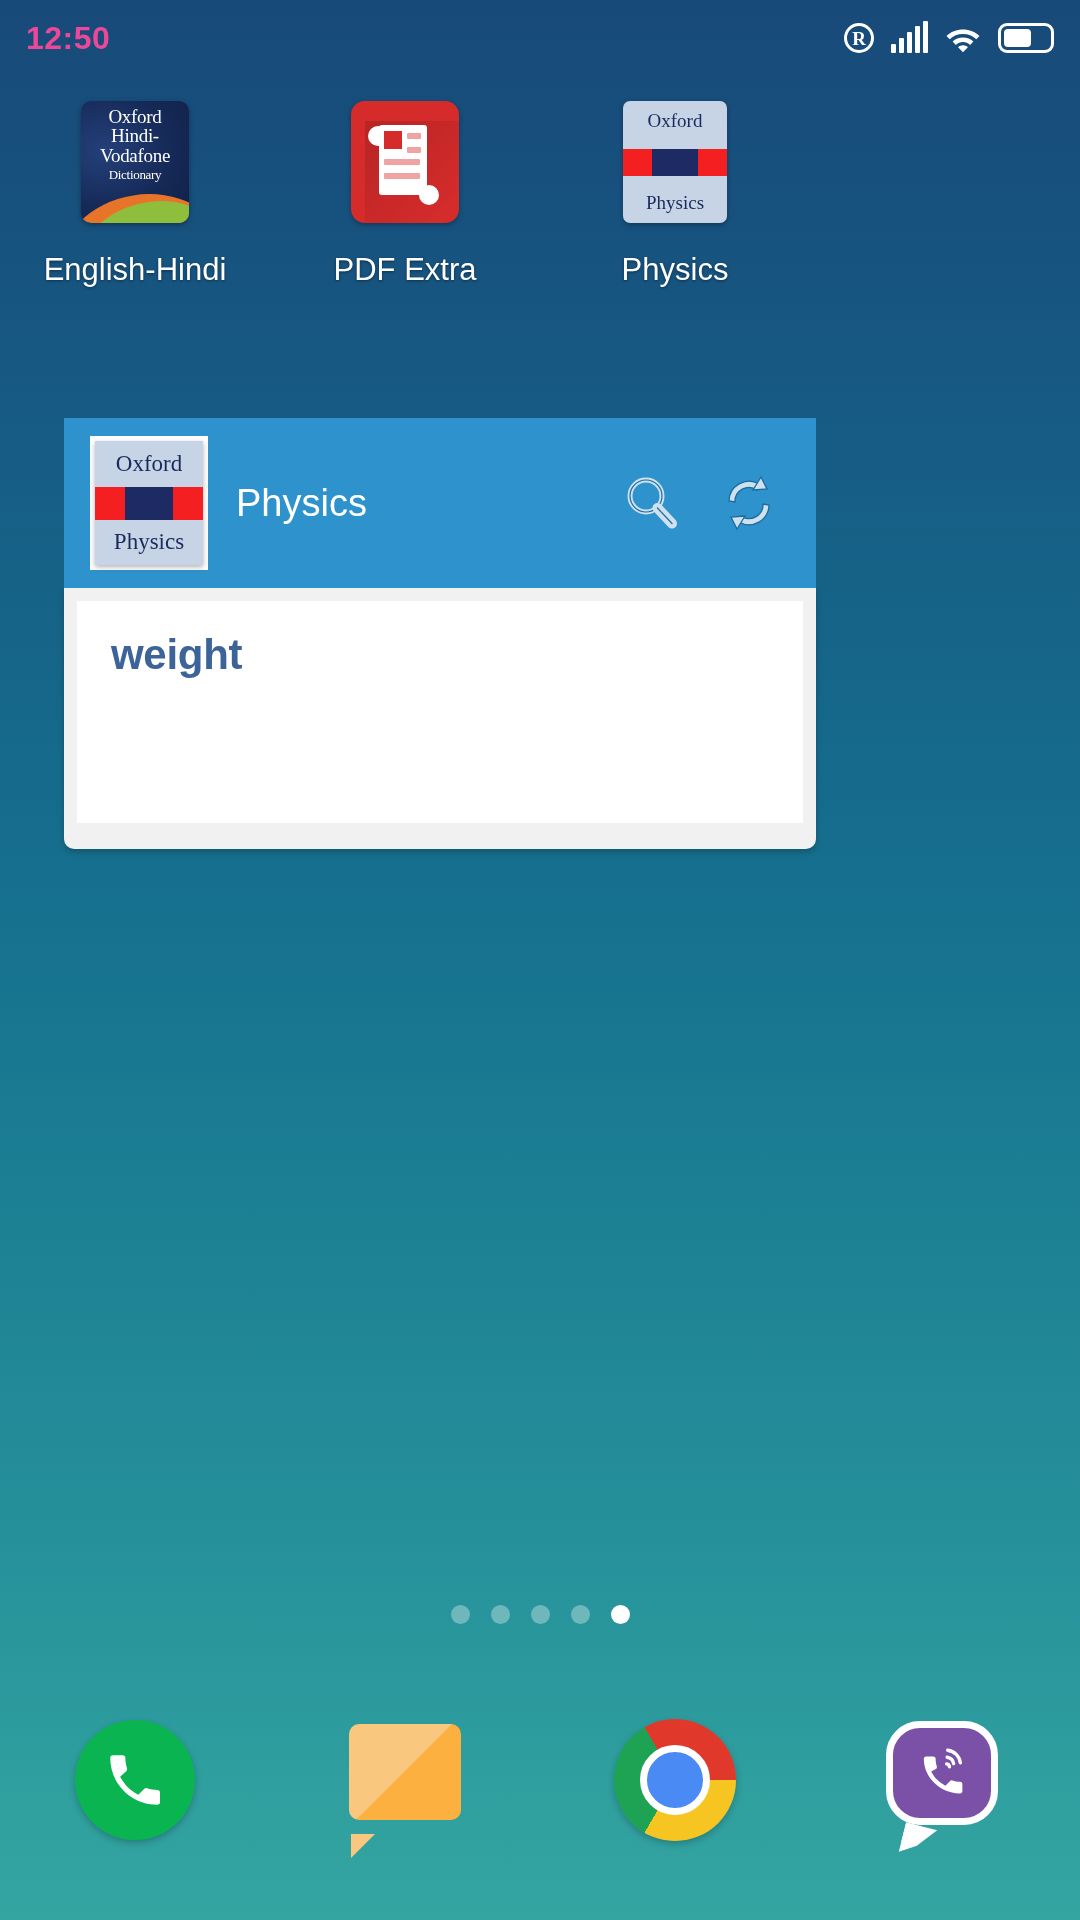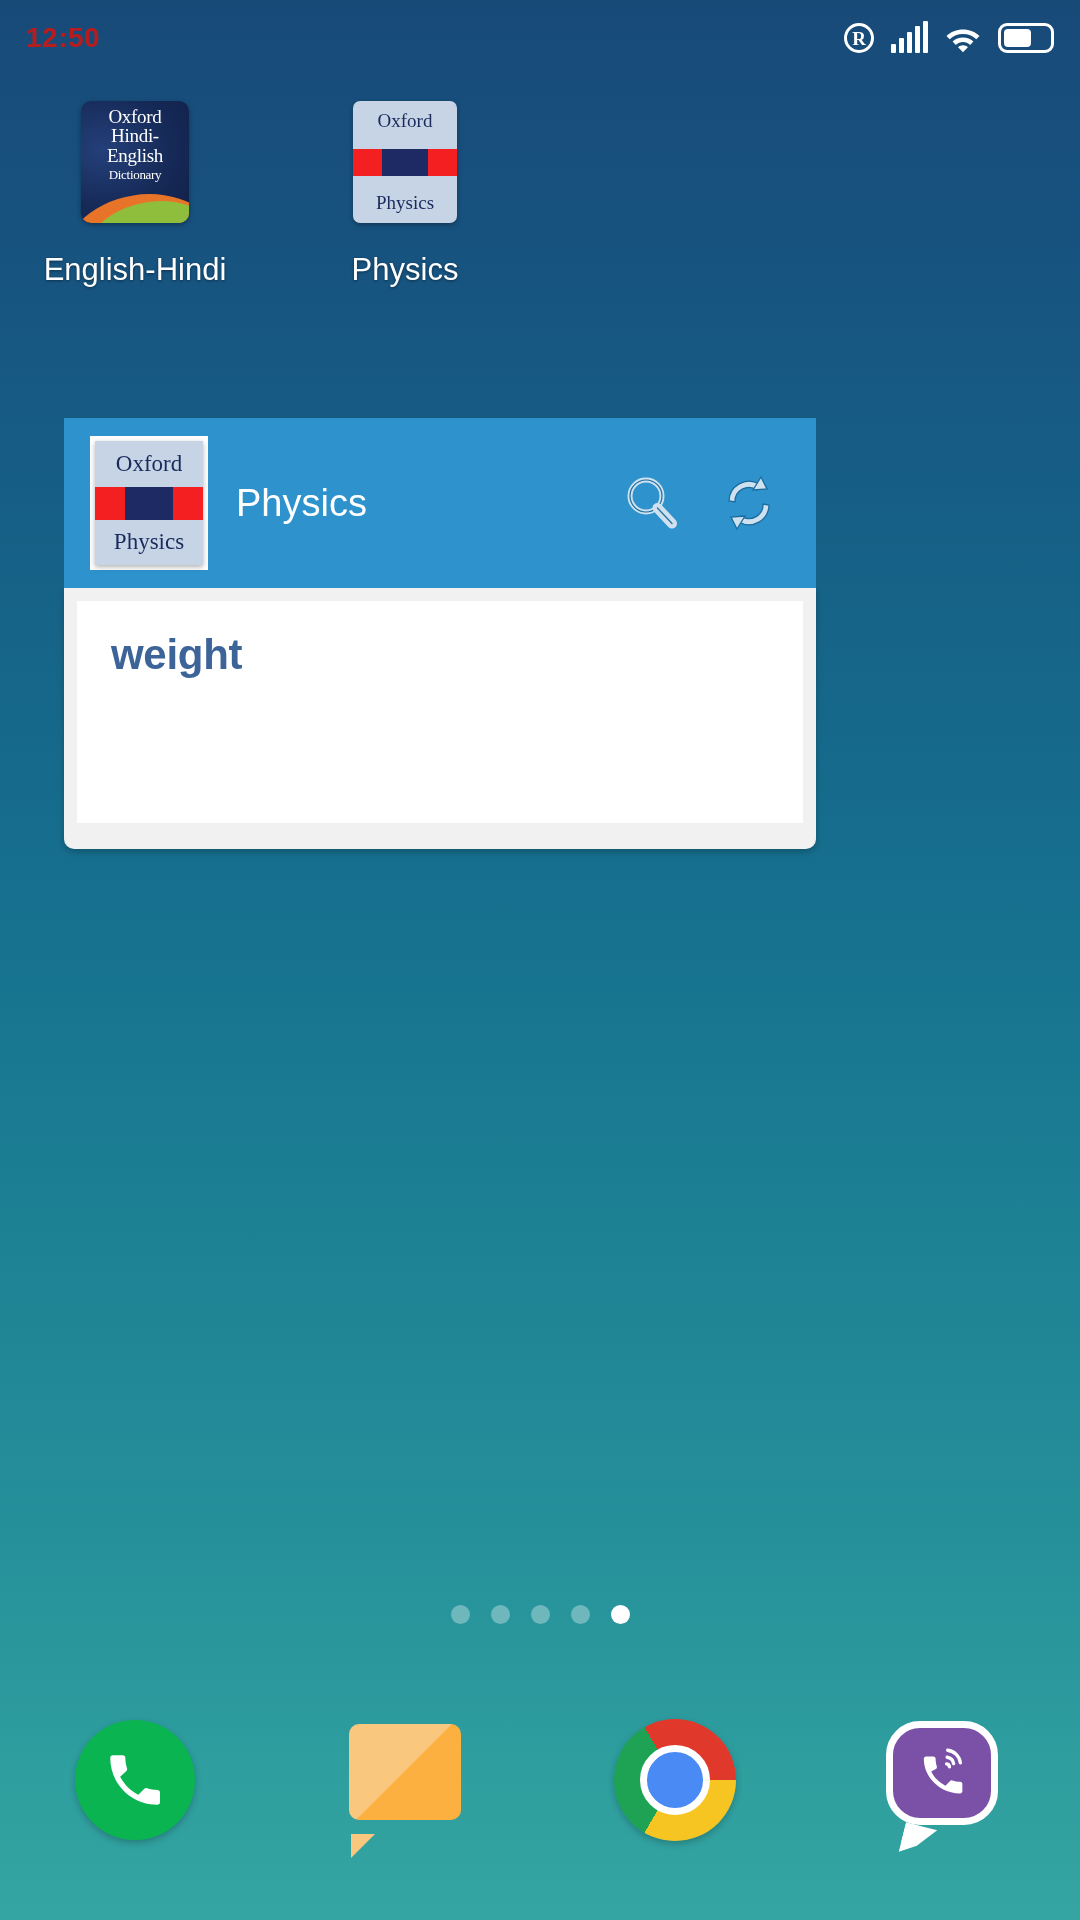--- a/index.html
+++ b/index.html
@@ -21,21 +21,21 @@
        #34a5a1 100%);
   }
 
   
   .statusbar {
     position:absolute; top:0; left:0; width:1080px; height:76px;
     display:flex; align-items:center; justify-content:space-between;
     padding:0 26px 0 26px;
   }
   .clock {
-    color:#b91c1c; font-size:28px; font-weight:bold;
+    color:#ec4899; font-size:32px; font-weight:bold;
     letter-spacing:0.5px;
   }
   .status-icons { display:flex; align-items:center; gap:17px; }
 
   .icon-roaming {
     width:30px; height:30px; border:3px solid #fff; border-radius:50%;
     display:flex; align-items:center; justify-content:center;
     color:#fff; font-size:19px; font-weight:bold; font-family:"Liberation Serif", serif;
     line-height:1;
   }
@@ -327,27 +327,43 @@
 <div class="approw">
 
   <div class="app">
     <div class="app-icon-wrap">
       <div class="ic-hindi">
         <div class="swoosh3"></div>
         <div class="swoosh1"></div>
         <div class="swoosh2"></div>
         <div class="t">Oxford</div>
         <div class="t">Hindi-</div>
-        <div class="t">English</div>
+        <div class="t">Vodafone</div>
         <div class="t small">Dictionary</div>
       </div>
     </div>
     <div class="app-label">English-Hindi</div>
   </div>
 
+  <div class="app">
+    <div class="app-icon-wrap">
+      <div class="ic-pdf">
+        <div class="shade"></div>
+        <div class="dot-tl"></div>
+        <div class="doc"></div>
+        <div class="blk"></div>
+        <div class="ln a"></div>
+          <div class="ln b"></div>
+        <div class="ln c"></div>
+          <div class="ln d"></div>
+        <div class="dot-br"></div>
+      </div>
+    </div>
+    <div class="app-label">PDF Extra</div>
+  </div>
 
   <div class="app">
     <div class="app-icon-wrap">
       <div class="ic-phys small">
         <div class="top">Oxford</div>
         <div class="band">
             <div class="mid"></div>
           </div>
         <div class="bot">Physics</div>
       </div>

